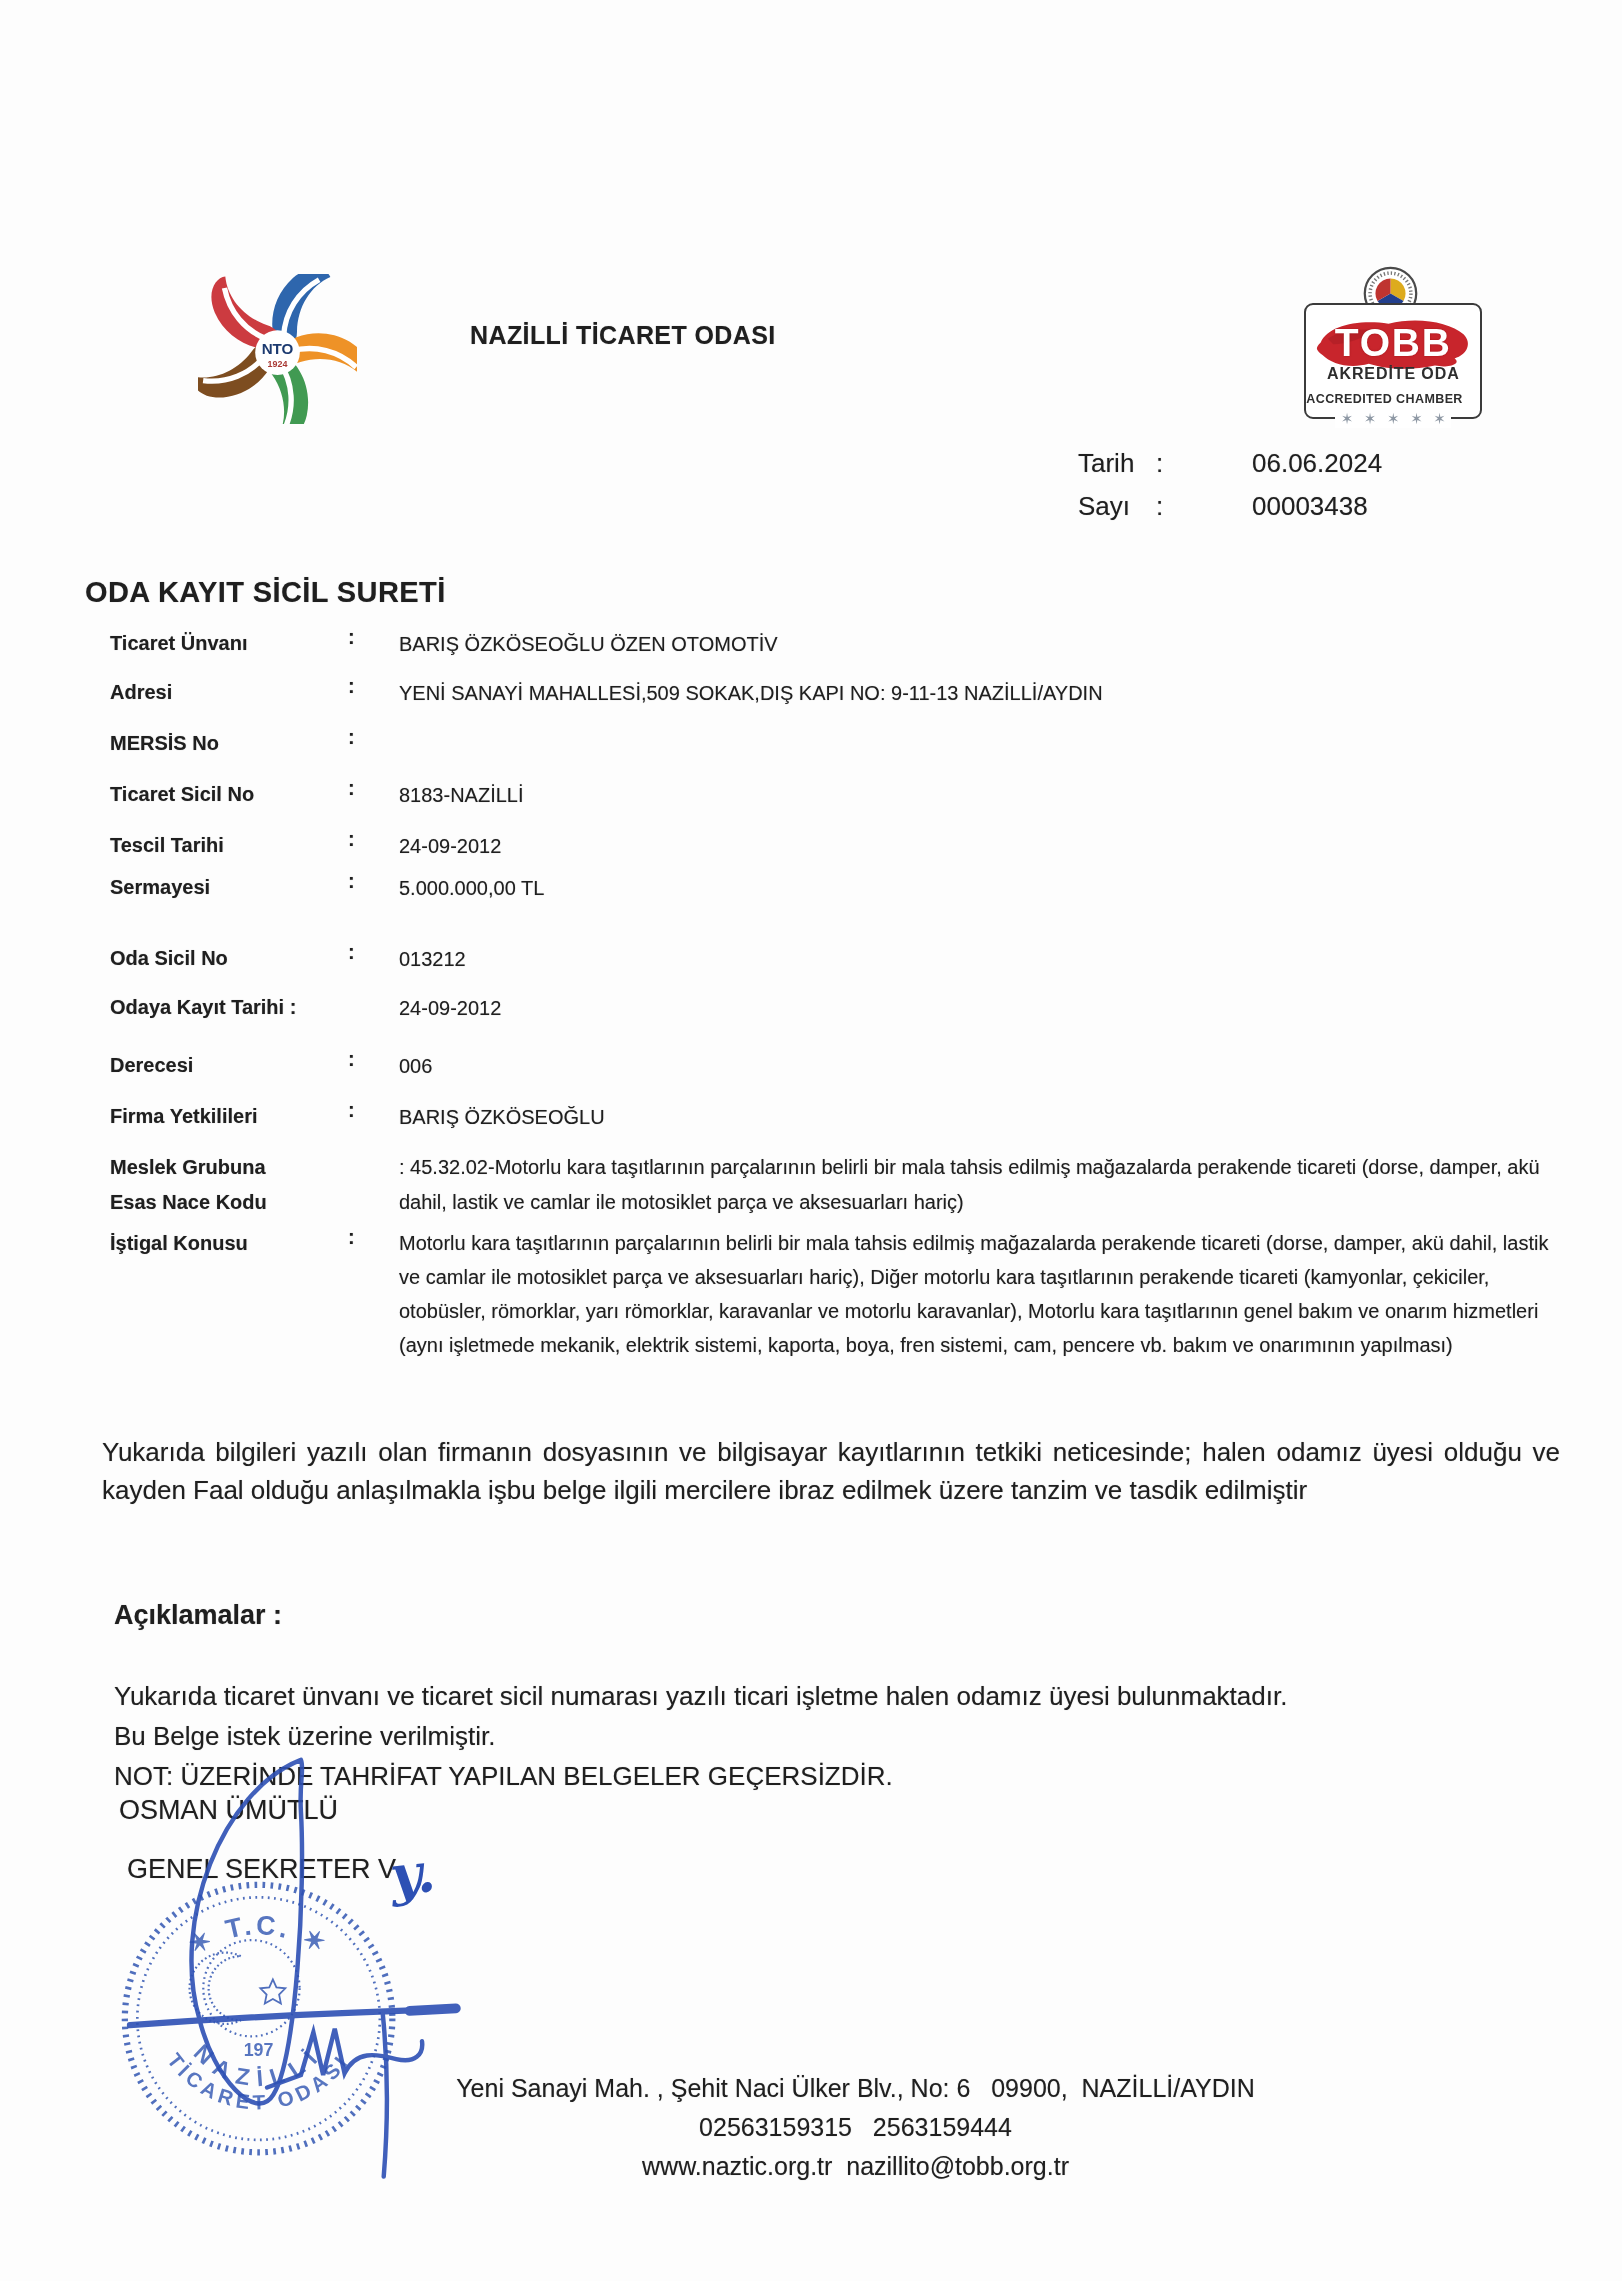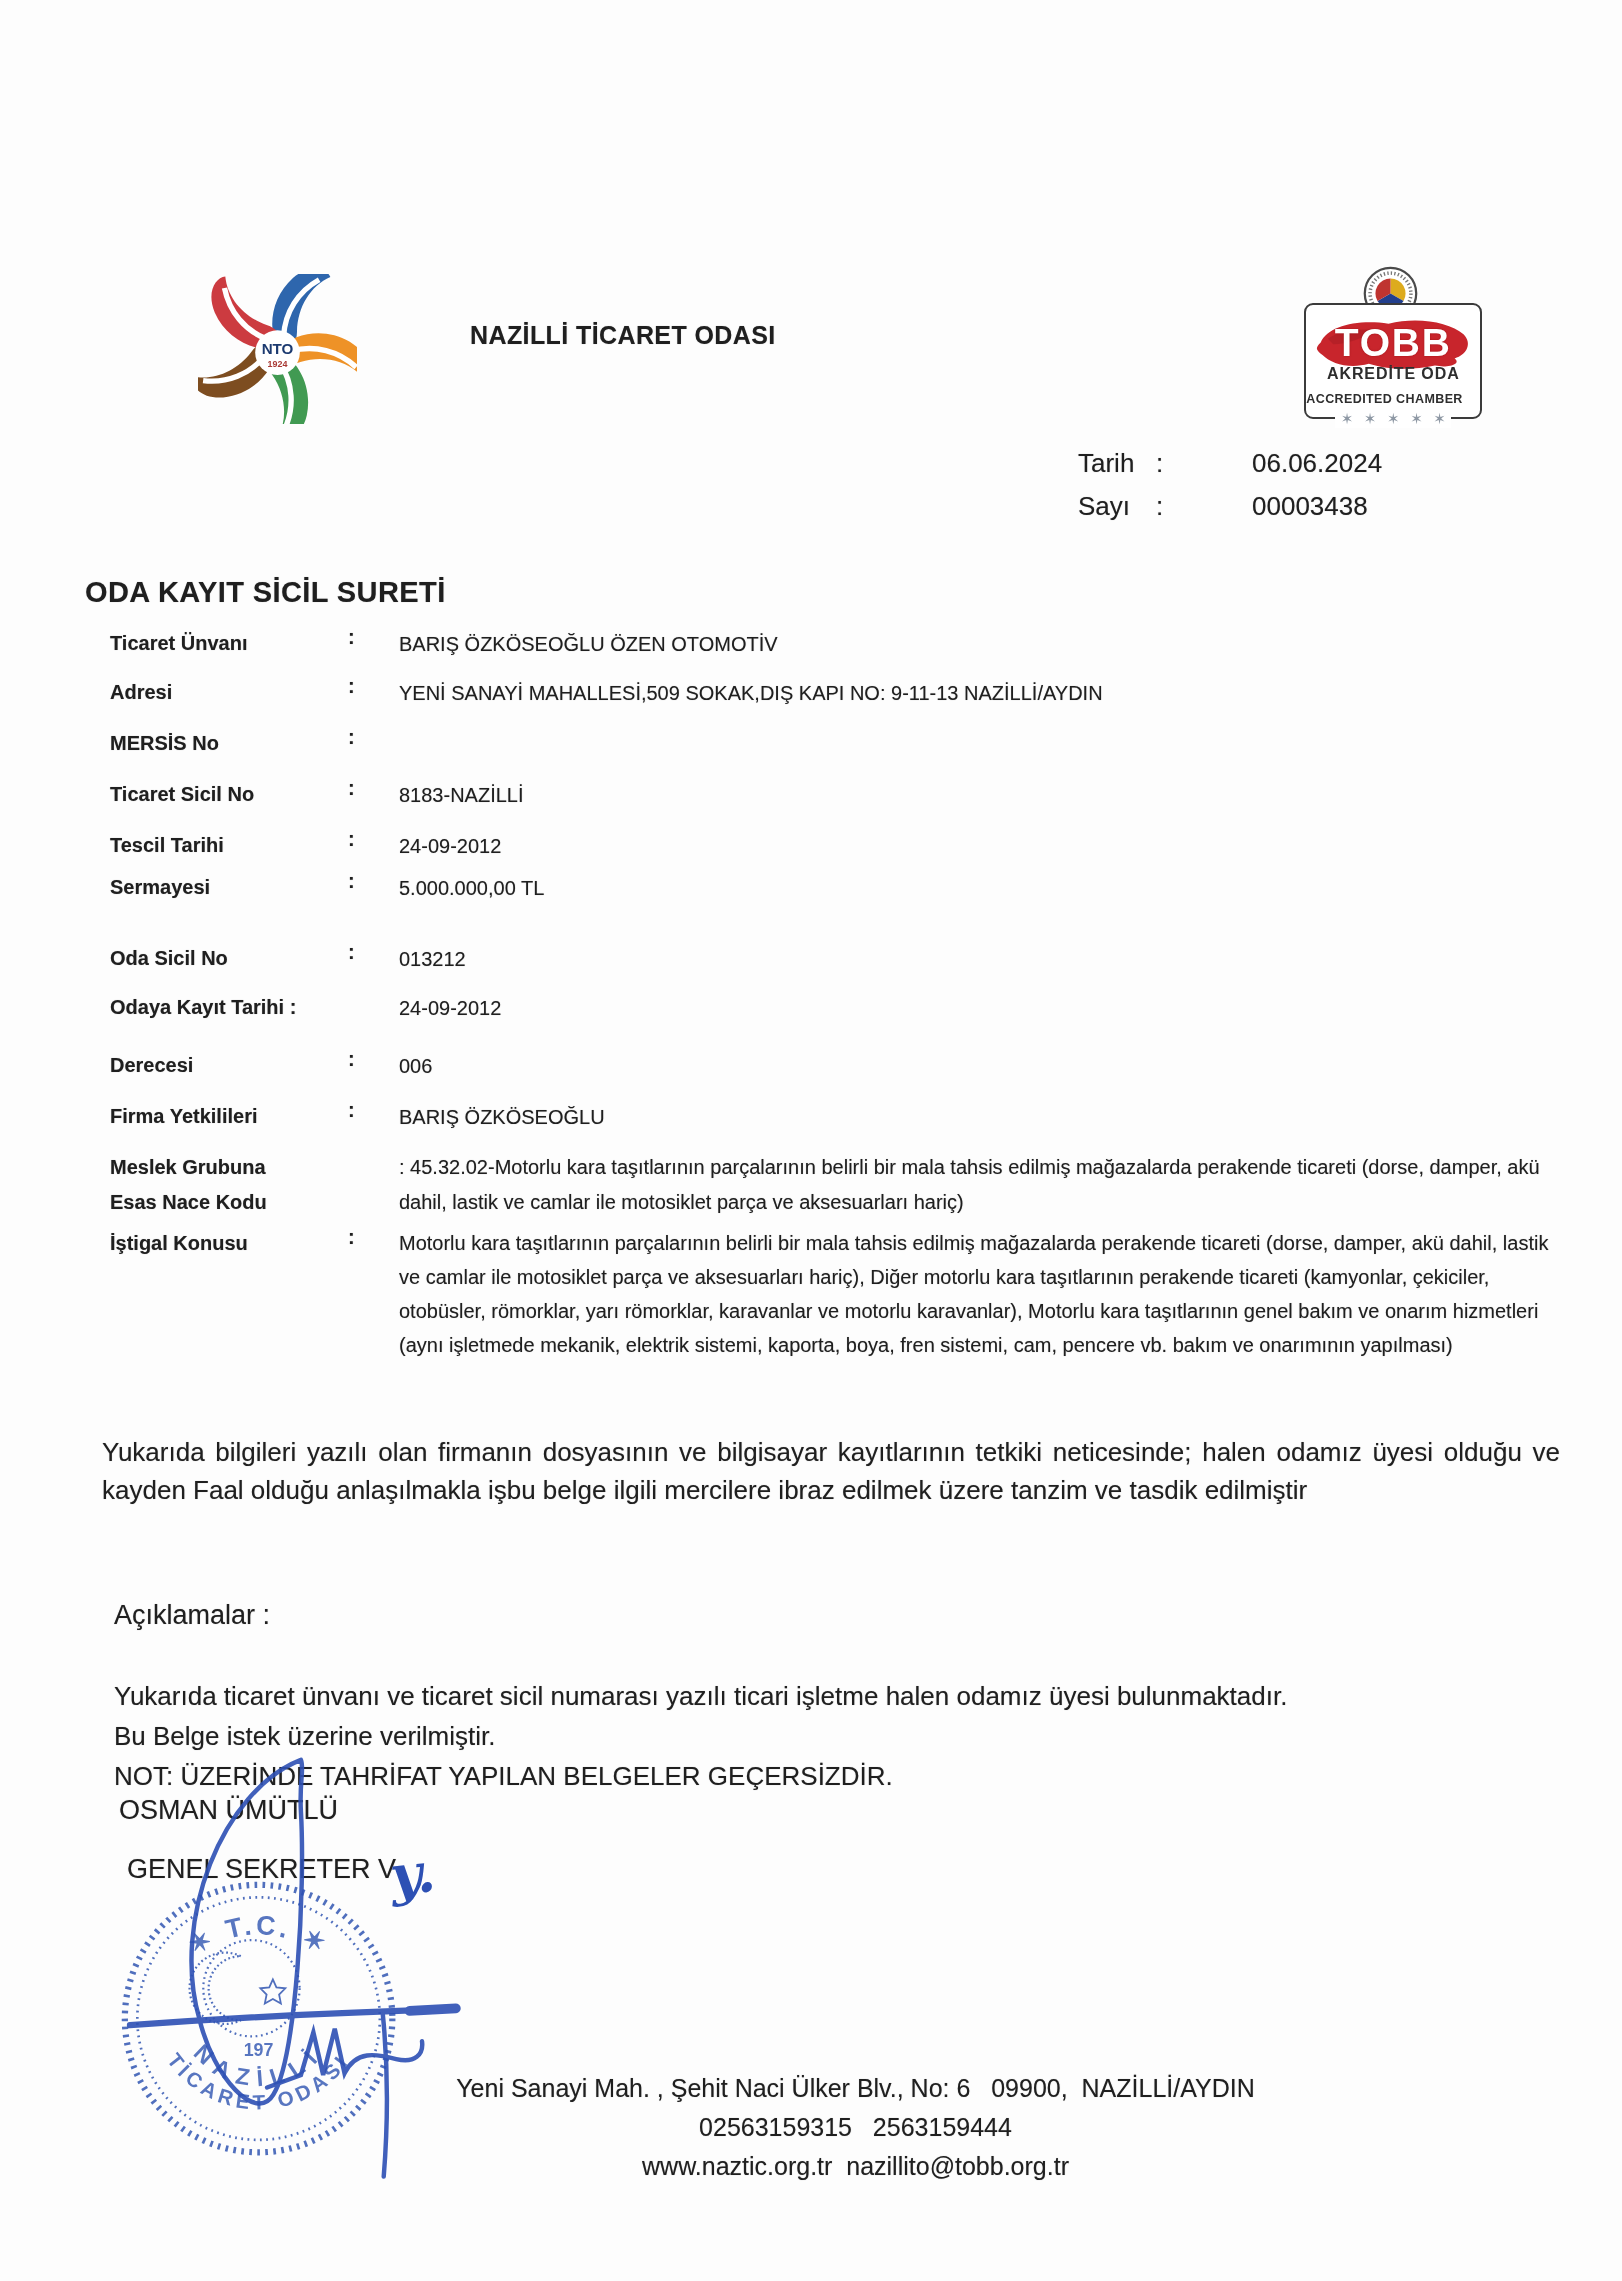--- a/index.html
+++ b/index.html
@@ -39,21 +39,21 @@
 
   
   .row { position:absolute; left:110px; width:1469px; font-size:20px; }
   .flabel { display:inline-block; font-weight:bold; white-space:pre-line; line-height:35px; }
   .fcolon { position:absolute; left:238px; top:0; font-weight:bold; }
   .fvalue { position:absolute; left:289px; top:0; width:1169px; line-height:36px; }
   .fvalue.lh38 { line-height:34px; }
 
   
   .cert-par { position:absolute; left:102px; top:1433px; width:1458px; font-size:26px; line-height:38px; text-align:justify; }
-  .acik-head { position:absolute; left:114px; top:1600px; font-size:27px; font-weight:normal;text-align:right; }
+  .acik-head { position:absolute; left:114px; top:1600px; font-size:27px; font-weight:bold;text-align:right; }
   .acik-line { position:absolute; left:114px; font-size:26px; white-space:nowrap; }
 
   
   .sig-name  { position:absolute; left:119px; top:1795px; font-size:27px; white-space:nowrap; }
   .sig-title { position:absolute; left:127px; top:1854px; font-size:27px; white-space:nowrap; }
   .sig-initial { position:absolute; left:390px; top:1841px; font-size:55px; font-weight:bold; font-style:italic;
                  font-family:"DejaVu Serif", serif; color:#2d50b4; transform:rotate(-6deg); }
   .stamp-svg { position:absolute; left:107px; top:1867px; width:321px; height:321px; }
   .sig-svg { position:absolute; left:89px; top:1747px; width:463px; height:446px; }
 

